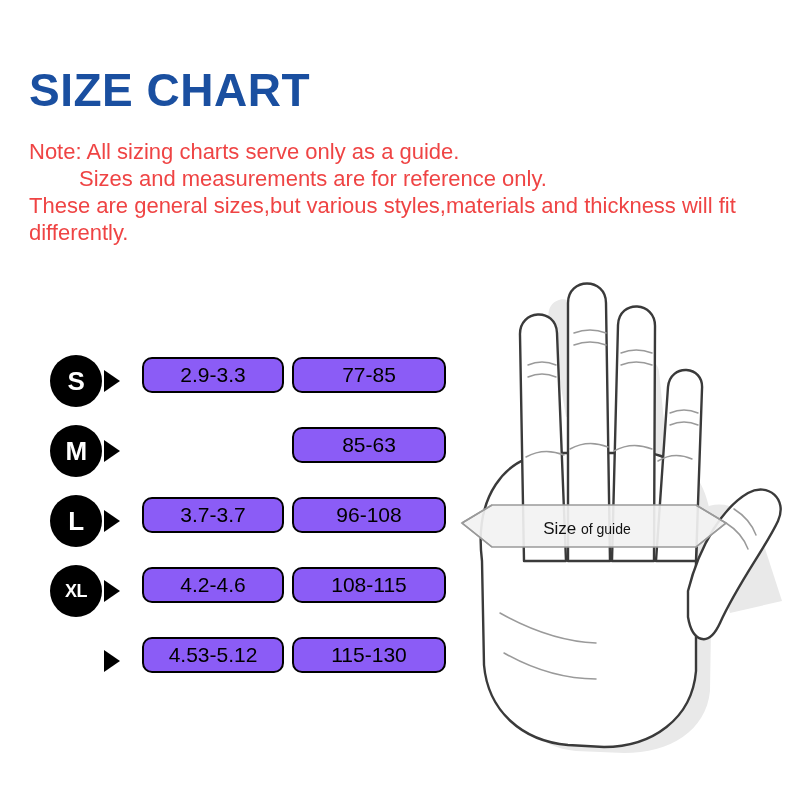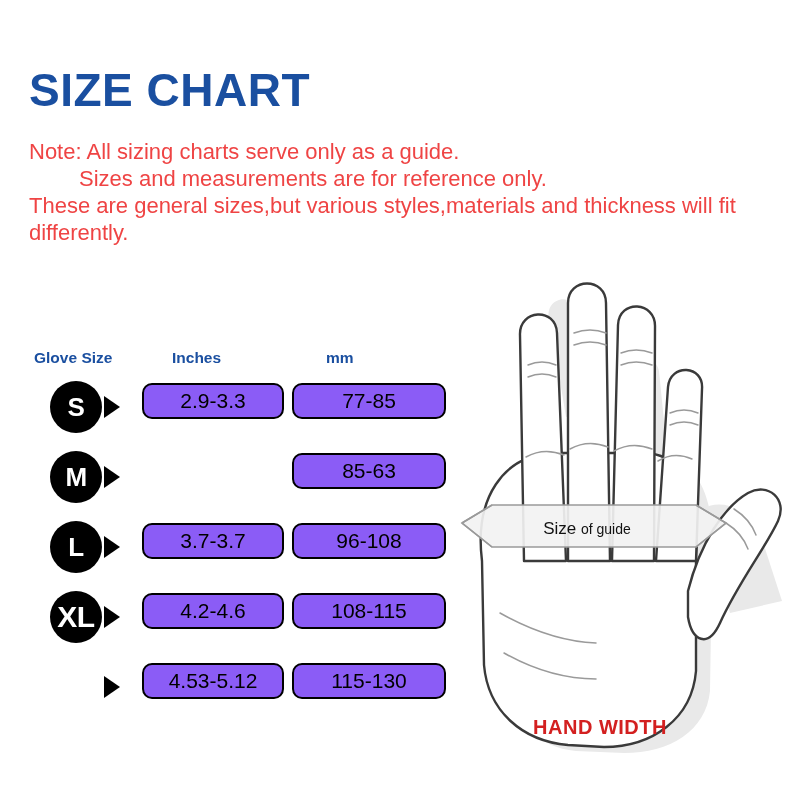--- a/index.html
+++ b/index.html
@@ -80,21 +80,21 @@
     color: #ffffff;
     font-weight: bold;
     display: flex;
     align-items: center;
     justify-content: center;
     letter-spacing: -0.5px;
   }
   .badge.sz-1 { font-size: 26px; }
   .badge.sz-2 { font-size: 26px; }
   .badge.sz-3 { font-size: 26px; }
-  .badge.sz-4 { font-size: 30px; }
+  .badge.sz-4 { font-size: 18px; }
   .badge.sz-5 { font-size: 18px; }
 
   .arrow {
     position: absolute;
     left: 74px;
     top: 21px;
     width: 0;
     height: 0;
     border-top: 11px solid transparent;
     border-bottom: 11px solid transparent;
@@ -157,25 +157,20 @@
   <div class="title">SIZE CHART</div>
 
   <div class="note-block">
     <span class="note-line-1">Note: All sizing charts serve only as a guide.</span>
     <span class="note-line-2">Sizes and measurements are for reference only.</span>
     <span class="note-line-3">These are general sizes,but various styles,materials and thickness will fit differently.</span>
   </div>
 
   <div class="table-wrap">
 
-    <div class="col-heads">
-      <span class="col-head-size">Glove Size</span>
-      <span class="col-head-inches">Inches</span>
-      <span class="col-head-mm">mm</span>
-    </div>
 
     <div class="row">
       <div class="badge sz-1">S</div>
       <div class="arrow"></div>
       <div class="pill pill-inches">2.9-3.3</div>
       <div class="pill pill-mm">77-85</div>
     </div>
 
     <div class="row">
       <div class="badge sz-2">M</div>
@@ -253,16 +248,15 @@
         <path d="M62 262 L 92 244 L 296 244 L 326 262 L 296 286 L 92 286 Z" fill="#f2f2f2" fill-opacity="0.92" stroke="#9a9a9a" stroke-width="1.6"></path>
         <path d="M62 262 L 92 244 M 62 262 L 92 286 M 326 262 L 296 244 M 326 262 L 296 286" stroke="#9a9a9a" stroke-width="1.6" fill="none"></path>
       </g>
     </svg>
 
     <div class="width-label">
       <span>Size</span>
       <span class="w-small">of guide</span>
     </div>
 
-    <div class="hand-caption">HAND WIDTH</div>
   </div>
 
 </div>
 
 </body></html>

